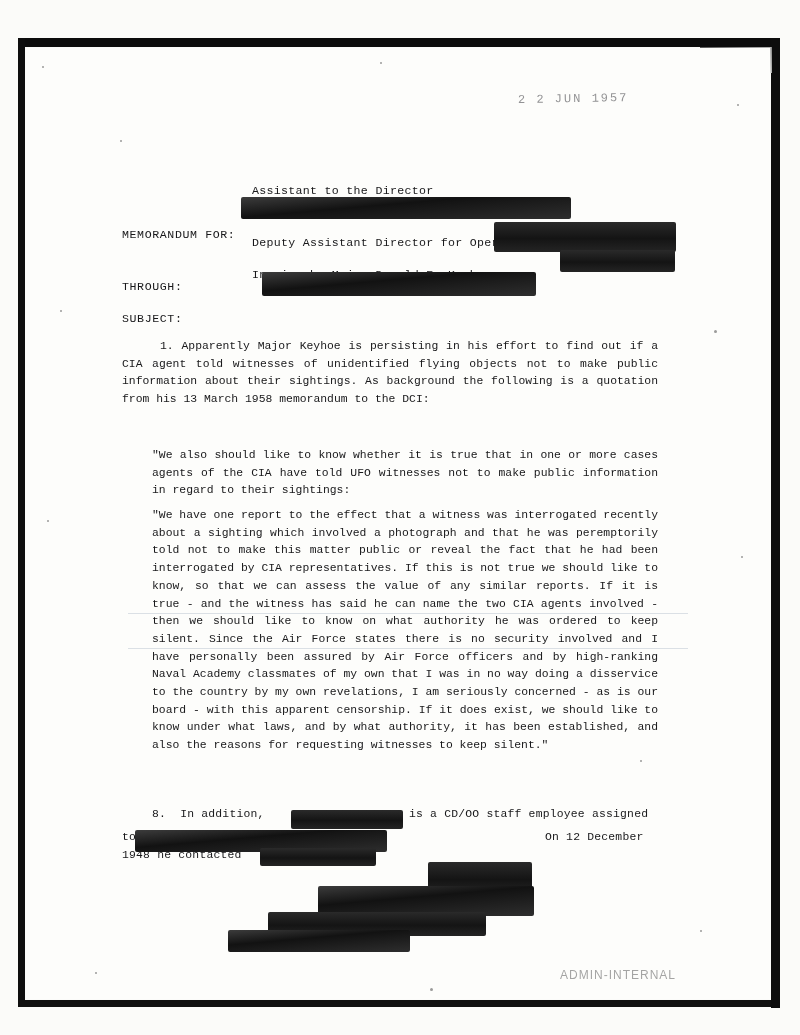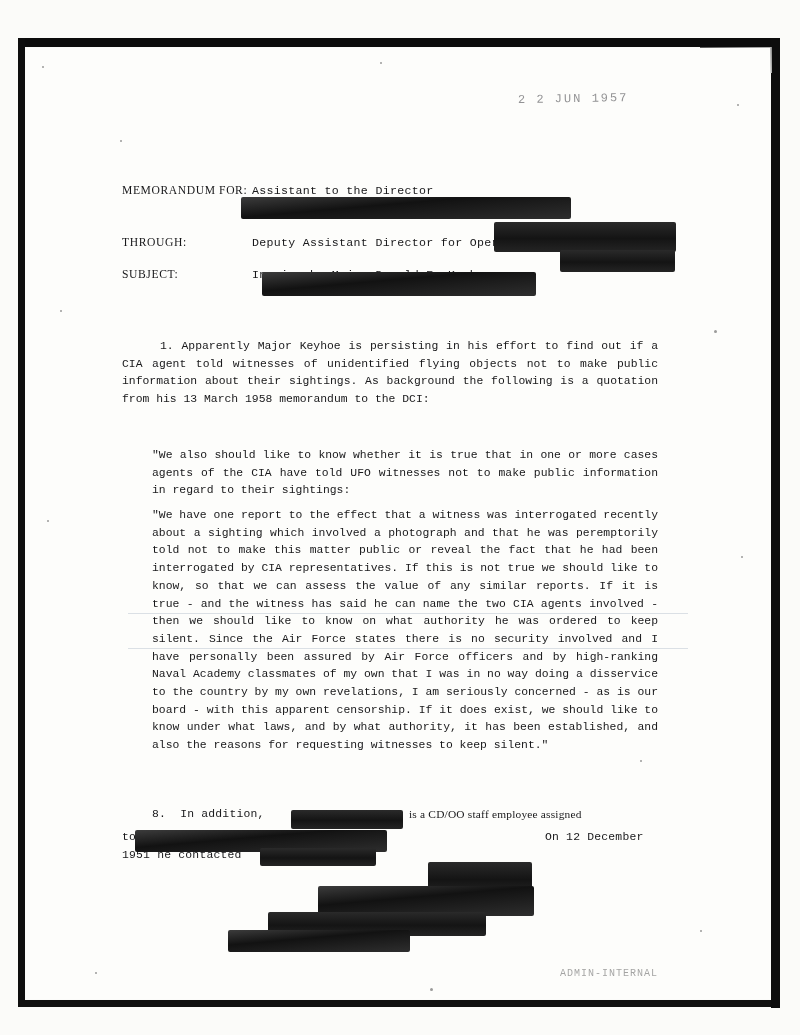--- a/index.html
+++ b/index.html
@@ -98,24 +98,25 @@
     font-family: "Liberation Mono", monospace;
     font-size: 12px;
     letter-spacing: 2px;
     color: #6f6f72;
     opacity: .75;
     transform: rotate(-1deg);
   }
 
   .hdr-label {
     position: absolute;
-    font-family: Liberation Serif, serif;
+    font-family: Liberation Mono, monospace;
     font-size: 11.6px;
     letter-spacing: .6px;
     color: #18181a;
+    margin-top: 44px;
   }
   .hdr-value {
     position: absolute;
     font-family: "Liberation Mono", monospace;
     font-size: 11.6px;
     letter-spacing: .3px;
     color: #18181a;
   }
 
   
@@ -168,22 +169,22 @@
     position: absolute;
     background: #b9c3cf;
     opacity: .5;
     height: 1px;
   }
 
   .bottom-scrawl {
     position: absolute;
     left: 560px;
     top: 968px;
-    font-family: Liberation Mono, monospace;
-    font-size: 10px;
+    font-family: Liberation Sans, sans-serif;
+    font-size: 12px;
     color: #6a6a6a;
     opacity: .6;
     letter-spacing: 1px;
   }
 </style>
 </head>
 <body>
 
 <div id="page">
 
@@ -226,24 +227,24 @@
   <div class="quote" style="left:152px; top:447px; width:506px;">"We also should like to know whether it is true that in one or more cases agents of the CIA have told UFO witnesses not to make public information in regard to their sightings:</div>
 
   <div class="quote" style="left:152px; top:507px; width:506px;">"We have one report to the effect that a witness was interrogated recently about a sighting which involved a photograph and that he was peremptorily told not to make this matter public or reveal the fact that he had been interrogated by CIA representatives.  If this is not true we should like to know, so that we can assess the value of any similar reports.  If it is true - and the witness has said he can name the two CIA agents involved - then we should like to know on what authority he was ordered to keep silent.  Since the Air Force states there is no security involved and I have personally been assured by Air Force officers and by high-ranking Naval Academy classmates of my own that I was in no way doing a disservice to the country by my own revelations, I am seriously concerned - as is our board - with this apparent censorship.  If it does exist, we should like to know under what laws, and by what authority, it has been established, and also the reasons for requesting witnesses to keep silent."</div>
 
 
   <div class="faint-line" style="left:128px; top:613px; width:560px;"></div>
   <div class="faint-line" style="left:128px; top:648px; width:560px;"></div>
 
 
   <div class="doc-text" style="left:152px; top:806px;">8.  In addition,</div>
-  <div class="doc-text" style="left:409px; top:806px;font-family:Liberation Serif, serif;">is a CD/OO staff employee assigned</div>
+  <div class="doc-text" style="left:409px; top:806px;">is a CD/OO staff employee assigned</div>
   <div class="doc-text" style="left:122px; top:829px;">to</div>
   <div class="doc-text" style="left:545px; top:829px;">On 12 December</div>
-  <div class="doc-text" style="left:122px; top:847px;">1951 he contacted</div>
+  <div class="doc-text" style="left:122px; top:847px;">1948 he contacted</div>
 
   <div id="redaction-layer">
       <div class="redaction smudge" style="left: 241px; top: 197px; width: 330px; height: 22px;"></div>
       <div class="redaction soft" style="left: 494px; top: 222px; width: 182px; height: 30px;"></div>
       <div class="redaction soft" style="left: 560px; top: 250px; width: 115px; height: 22px;"></div>
       <div class="redaction smudge" style="left: 262px; top: 272px; width: 274px; height: 24px;"></div>
       <div class="redaction soft" style="left: 291px; top: 810px; width: 112px; height: 19px;"></div>
       <div class="redaction smudge" style="left: 135px; top: 830px; width: 252px; height: 22px;"></div>
       <div class="redaction soft" style="left: 260px; top: 848px; width: 116px; height: 18px;"></div>
       <div class="redaction soft" style="left: 428px; top: 862px; width: 104px; height: 32px;"></div>

